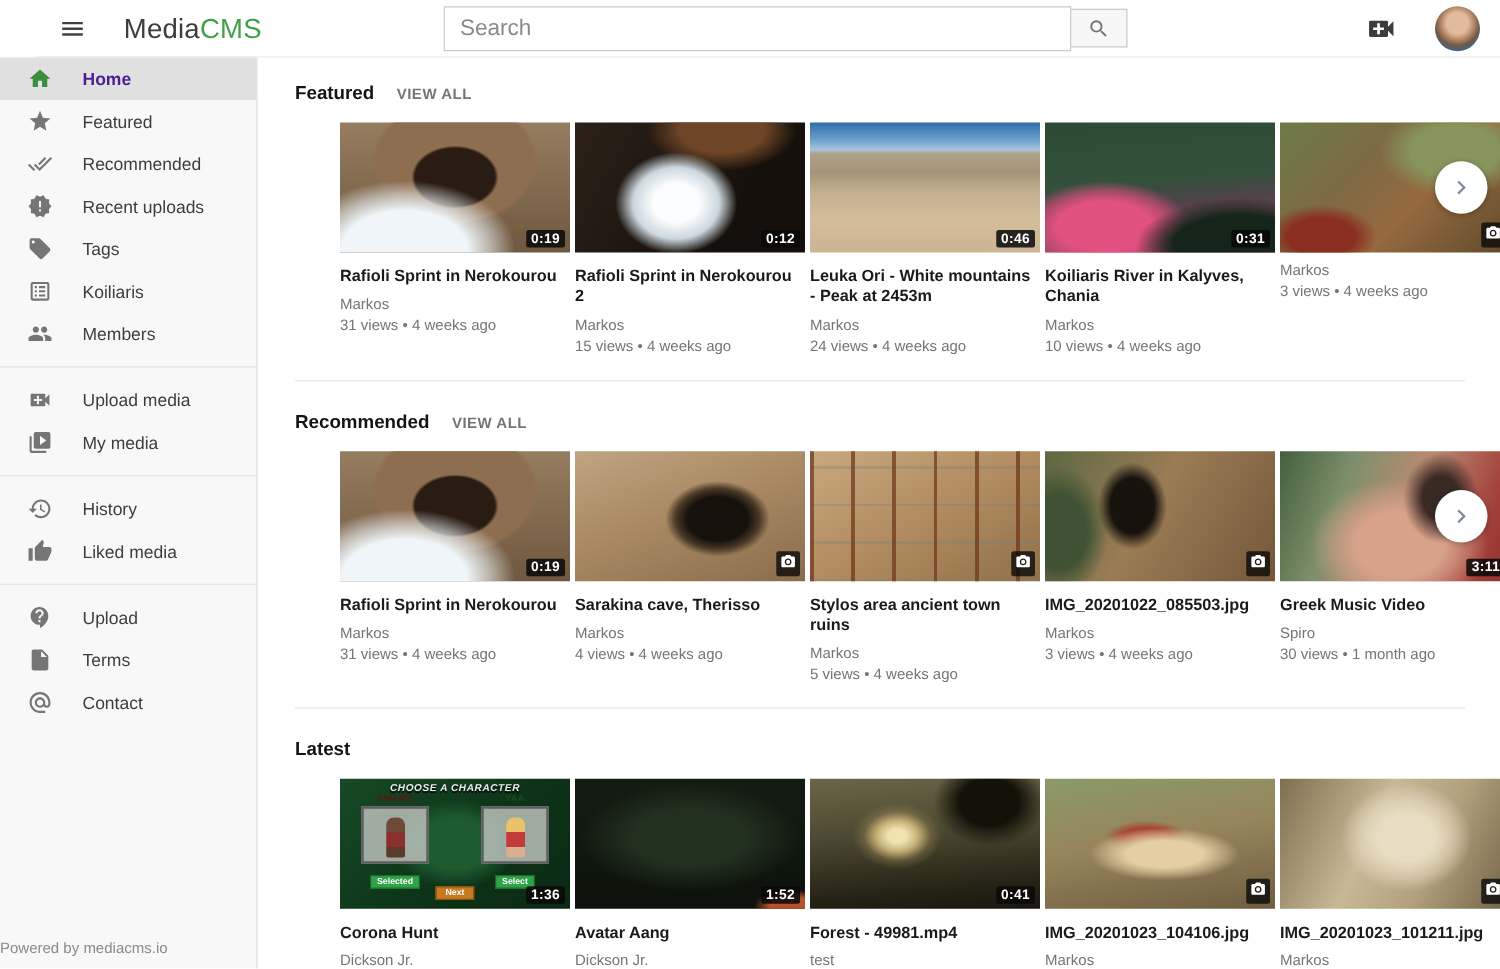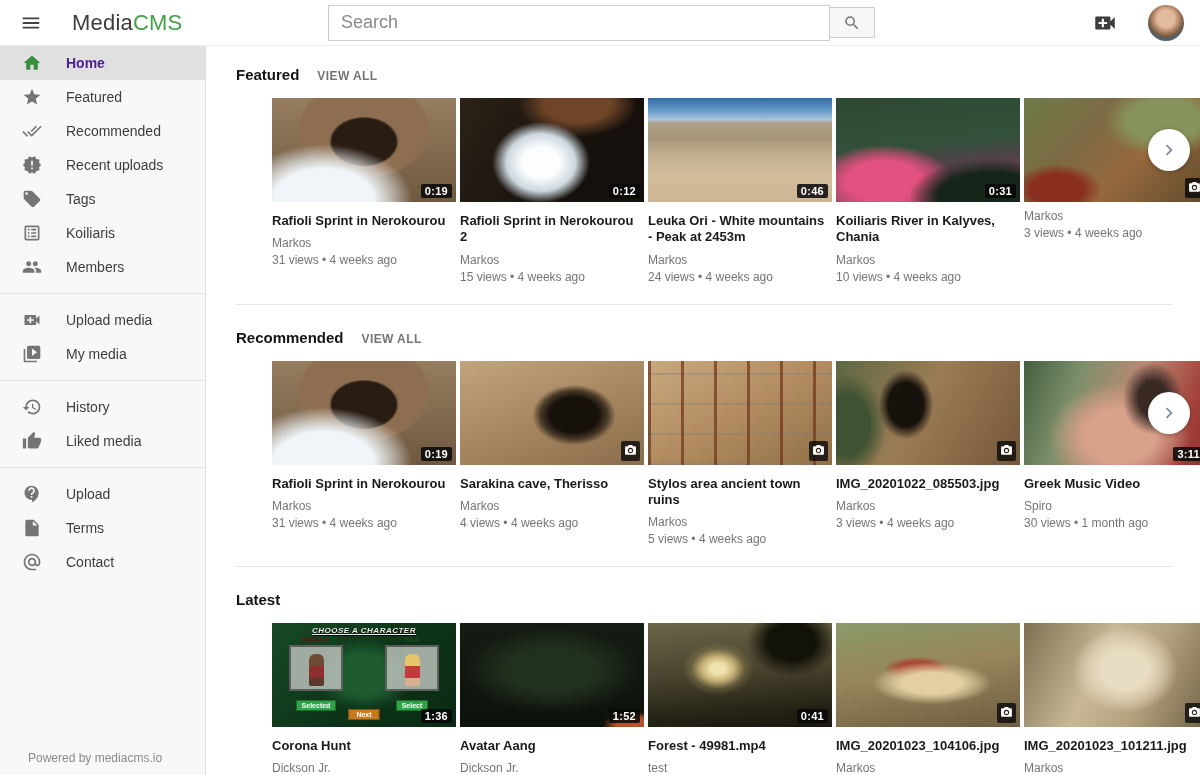--- a/index.html
+++ b/index.html
@@ -1,20 +1,20 @@
 <!DOCTYPE html>
 <html style="--accent: #43a047; --home-green: #388e3c;"><head>
 <meta charset="utf-8">
 <style>
   * { box-sizing: border-box; margin: 0; padding: 0; }
   body { font-family: "Liberation Sans", "DejaVu Sans", sans-serif; background:#fff; }
   .app { position:relative; width:1200px; height:775px; overflow:hidden; background:#fff; }
 
   
-  header { display:flex; align-items:center; height:46px; padding:0 16px; background:#fff; border-bottom:1px solid #ececec; }
+  header { display:flex; align-items:center; height:46px; padding:0 16px; background:#fff; border-bottom:1px solid #ececec;margin-left:27px; }
   .h-left { display:flex; align-items:center; gap:26px; width:312px; flex:none; }
   .icon-btn { background:none; border:none; cursor:pointer; display:flex; align-items:center; padding:4px; }
   .icon-btn .icn { width:22px; height:22px; fill:#424242; }
   .logo { font-size:22px; font-weight:500; color:#3c3c3c; text-decoration:none; cursor:pointer; letter-spacing:.2px; }
   .logo .accent { color:var(--accent,#43a047); }
   .h-center { display:flex; align-items:center; flex:none; }
   .search-input { width:502px; height:31px; border:1px solid #ccc; padding:17px 12px; font-size:18px; color:#701a75; outline:none; font-family:inherit; }
   .search-input::placeholder { color:#8a8a8a; }
   .search-btn { width:46px; height:31px; border:1px solid #ccc; margin-left:-1px; background:#f7f7f7; cursor:pointer; display:flex; align-items:center; justify-content:center; }
   .search-btn .icn { width:18px; height:18px; fill:#757575; }
@@ -23,21 +23,21 @@
   .avatar { width:36px; height:36px; border-radius:50%; cursor:pointer; flex:none;
     background: radial-gradient(circle at 50% 38%, #e2bb9e 0 30%, #b98a6a 45%, #6f5a44 62%, #49637e 75%, #3c5a77 100%); }
 
   
   aside { position:absolute; left:0; top:46px; bottom:0; width:206px; background:#f8f8f8; border-right:1px solid #e0e0e0; }
   .sb-item { display:flex; align-items:center; height:34px; padding-left:22px; gap:24px; cursor:pointer; color:#3d3d3d; font-size:14px; }
   .sb-item .icn { width:20px; height:20px; fill:#757575; flex:none; }
   .sb-item.active { background:#e0e0e0; color:#4c1d95; font-weight:700; }
   .sb-item.active .icn { fill:var(--home-green,#388e3c); }
   .sb-divider { border-top:1px solid #e4e4e4; margin:9px 0; }
-  .sb-footer { position:absolute; left:28px; bottom:10px; font-size:12px; color:#8a8a8a; cursor:pointer; }
+  .sb-footer { position:absolute; left:0; bottom:10px; font-size:12px; color:#8a8a8a; cursor:pointer; }
 
   
   main { margin-left:207px; padding:20px 28px 0 29px; }
   .media-section { padding-bottom:20px; }
   .media-section.bordered { border-bottom:1px solid #e6e6e6; margin-bottom:24px; }
   .sec-head { display:flex; align-items:baseline; gap:18px; margin-bottom:15px; }
   .sec-title { font-size:15px; font-weight:700; color:#141414; }
   .view-all { font-size:12px; font-weight:600; color:#757575; letter-spacing:.4px; cursor:pointer; text-decoration:none; }
   .cards-wrap { position:relative;margin-left:36px; }
   .cards { display:flex; gap:4px; }
@@ -103,21 +103,21 @@
   .t-monastery { background:
     radial-gradient(ellipse 80px 28px at 52% 58%, #e3cfa2 0 38%, rgba(227,207,162,.5) 58%, transparent 75%),
     radial-gradient(ellipse 48px 18px at 44% 44%, #a84832 0 38%, transparent 68%),
     linear-gradient(170deg,#8a9a68 0%,#97855c 45%,#6e5d40 100%); }
   .t-church { background:
     radial-gradient(ellipse 70px 58px at 55% 45%, #e8dcc2 0 33%, rgba(232,220,194,.55) 55%, transparent 75%),
     linear-gradient(115deg,#7d7050 0%,#c7b896 40%,#b3a17e 65%,#6e6245 100%); }
 
   
   .game { position:absolute; inset:0; }
-  .g-head { position:absolute; top:3px; left:0; right:0; text-align:center; font-size:8px; font-weight:800; font-style:italic; color:#ececec; letter-spacing:.5px; text-shadow:0 1px 1px #000;text-decoration:underline; }
+  .g-head { position:absolute; top:3px; left:0; right:0; text-align:center; font-size:8px; font-weight:800; font-style:italic; color:#ececec; letter-spacing:.5px; text-shadow:0 1px 1px #000; }
   .g-col { position:absolute; top:13px; width:62px; text-align:center; }
   .g-col1 { left:13px; } .g-col2 { right:13px; }
   .g-name { font-size:7px; font-weight:800; letter-spacing:.5px; }
   .g-name.n1 { color:#5e1616; } .g-name.n2 { color:#1c4d1c; }
   .g-box { width:54px; height:46px; margin:2px auto 3px; background:rgba(186,191,186,.85); border:2px solid #5e5e5e; display:flex; align-items:flex-end; justify-content:center; }
   .g-fig { width:15px; height:32px; border-radius:6px 6px 2px 2px; margin-bottom:3px; }
   .g-fig1 { background:linear-gradient(#6e4a38 0 36%, #8e2f2f 36% 74%, #5a3a2a 74%); }
   .g-fig2 { background:linear-gradient(#e7c46a 0 36%, #c23a3a 36% 74%, #d8b090 74%); }
   .g-btn { display:inline-block; font-size:7px; font-weight:700; color:#fff; background:#2fa348; border:1px solid #1c6b2d; padding:1px 5px; }
   .g-next { position:absolute; left:50%; transform:translateX(-50%); bottom:7px; background:#c87a20; border:1px solid #8a5210; font-size:7px; font-weight:700; color:#fff; padding:1px 7px; }

